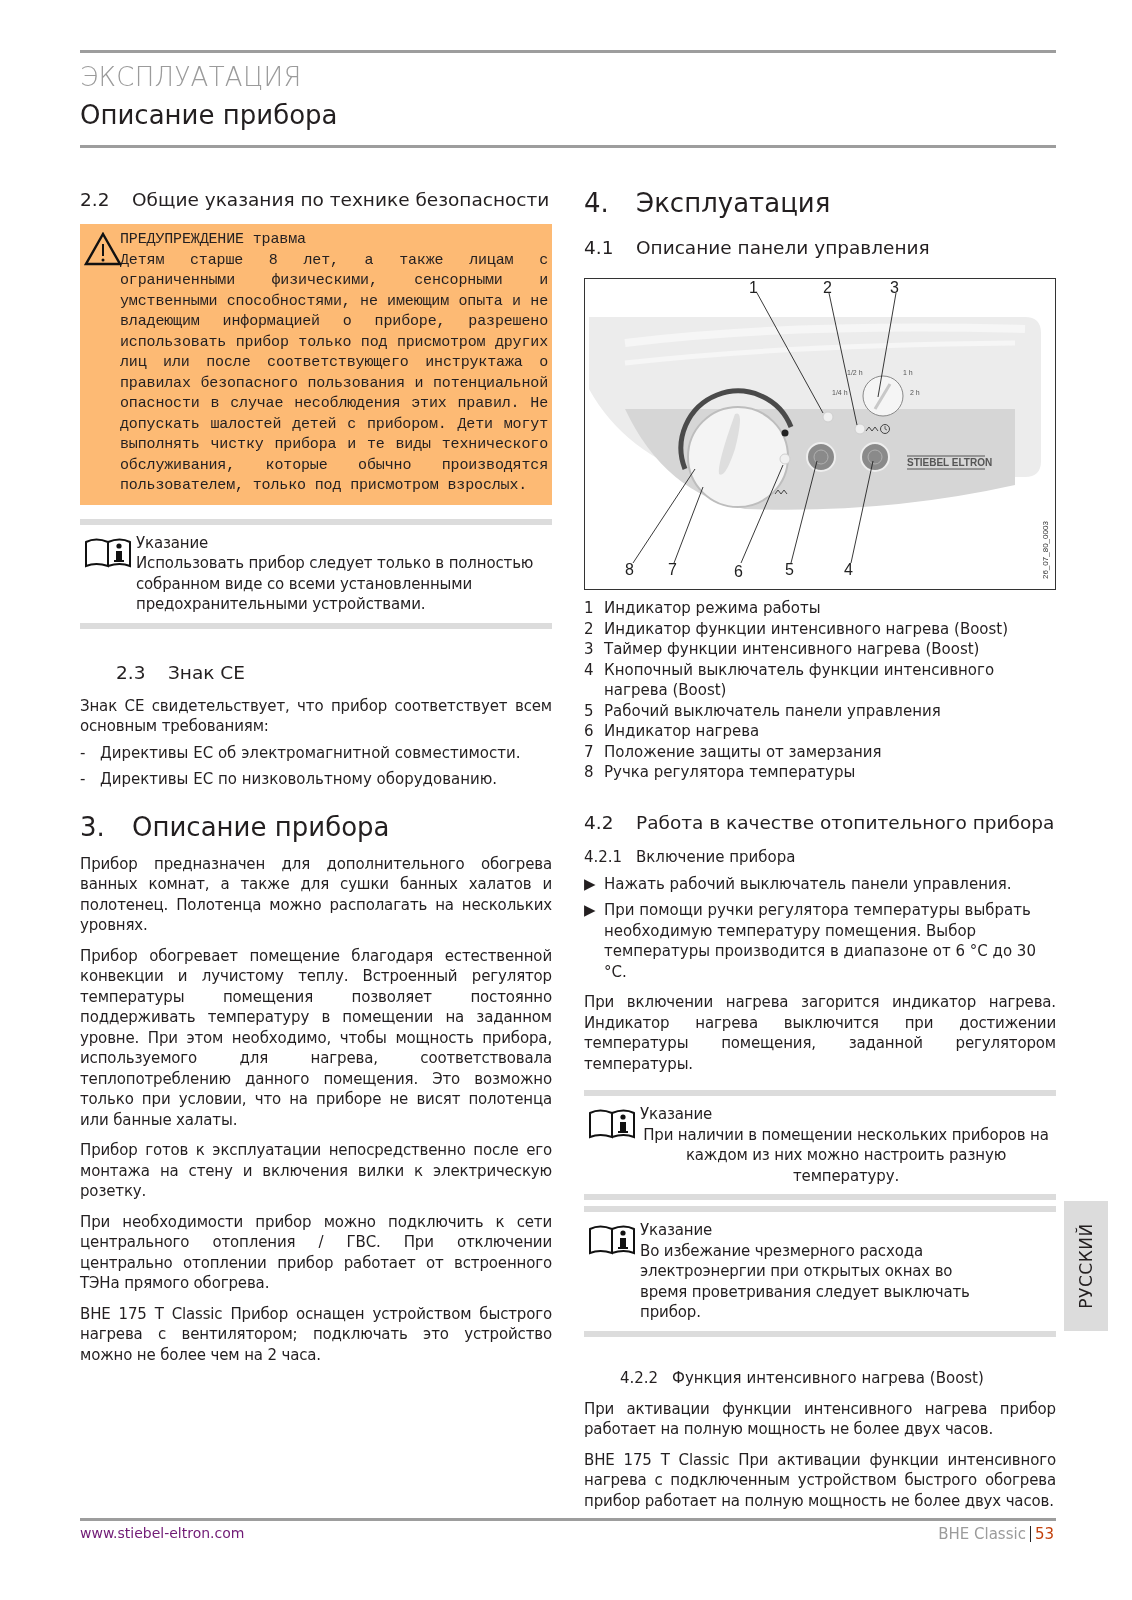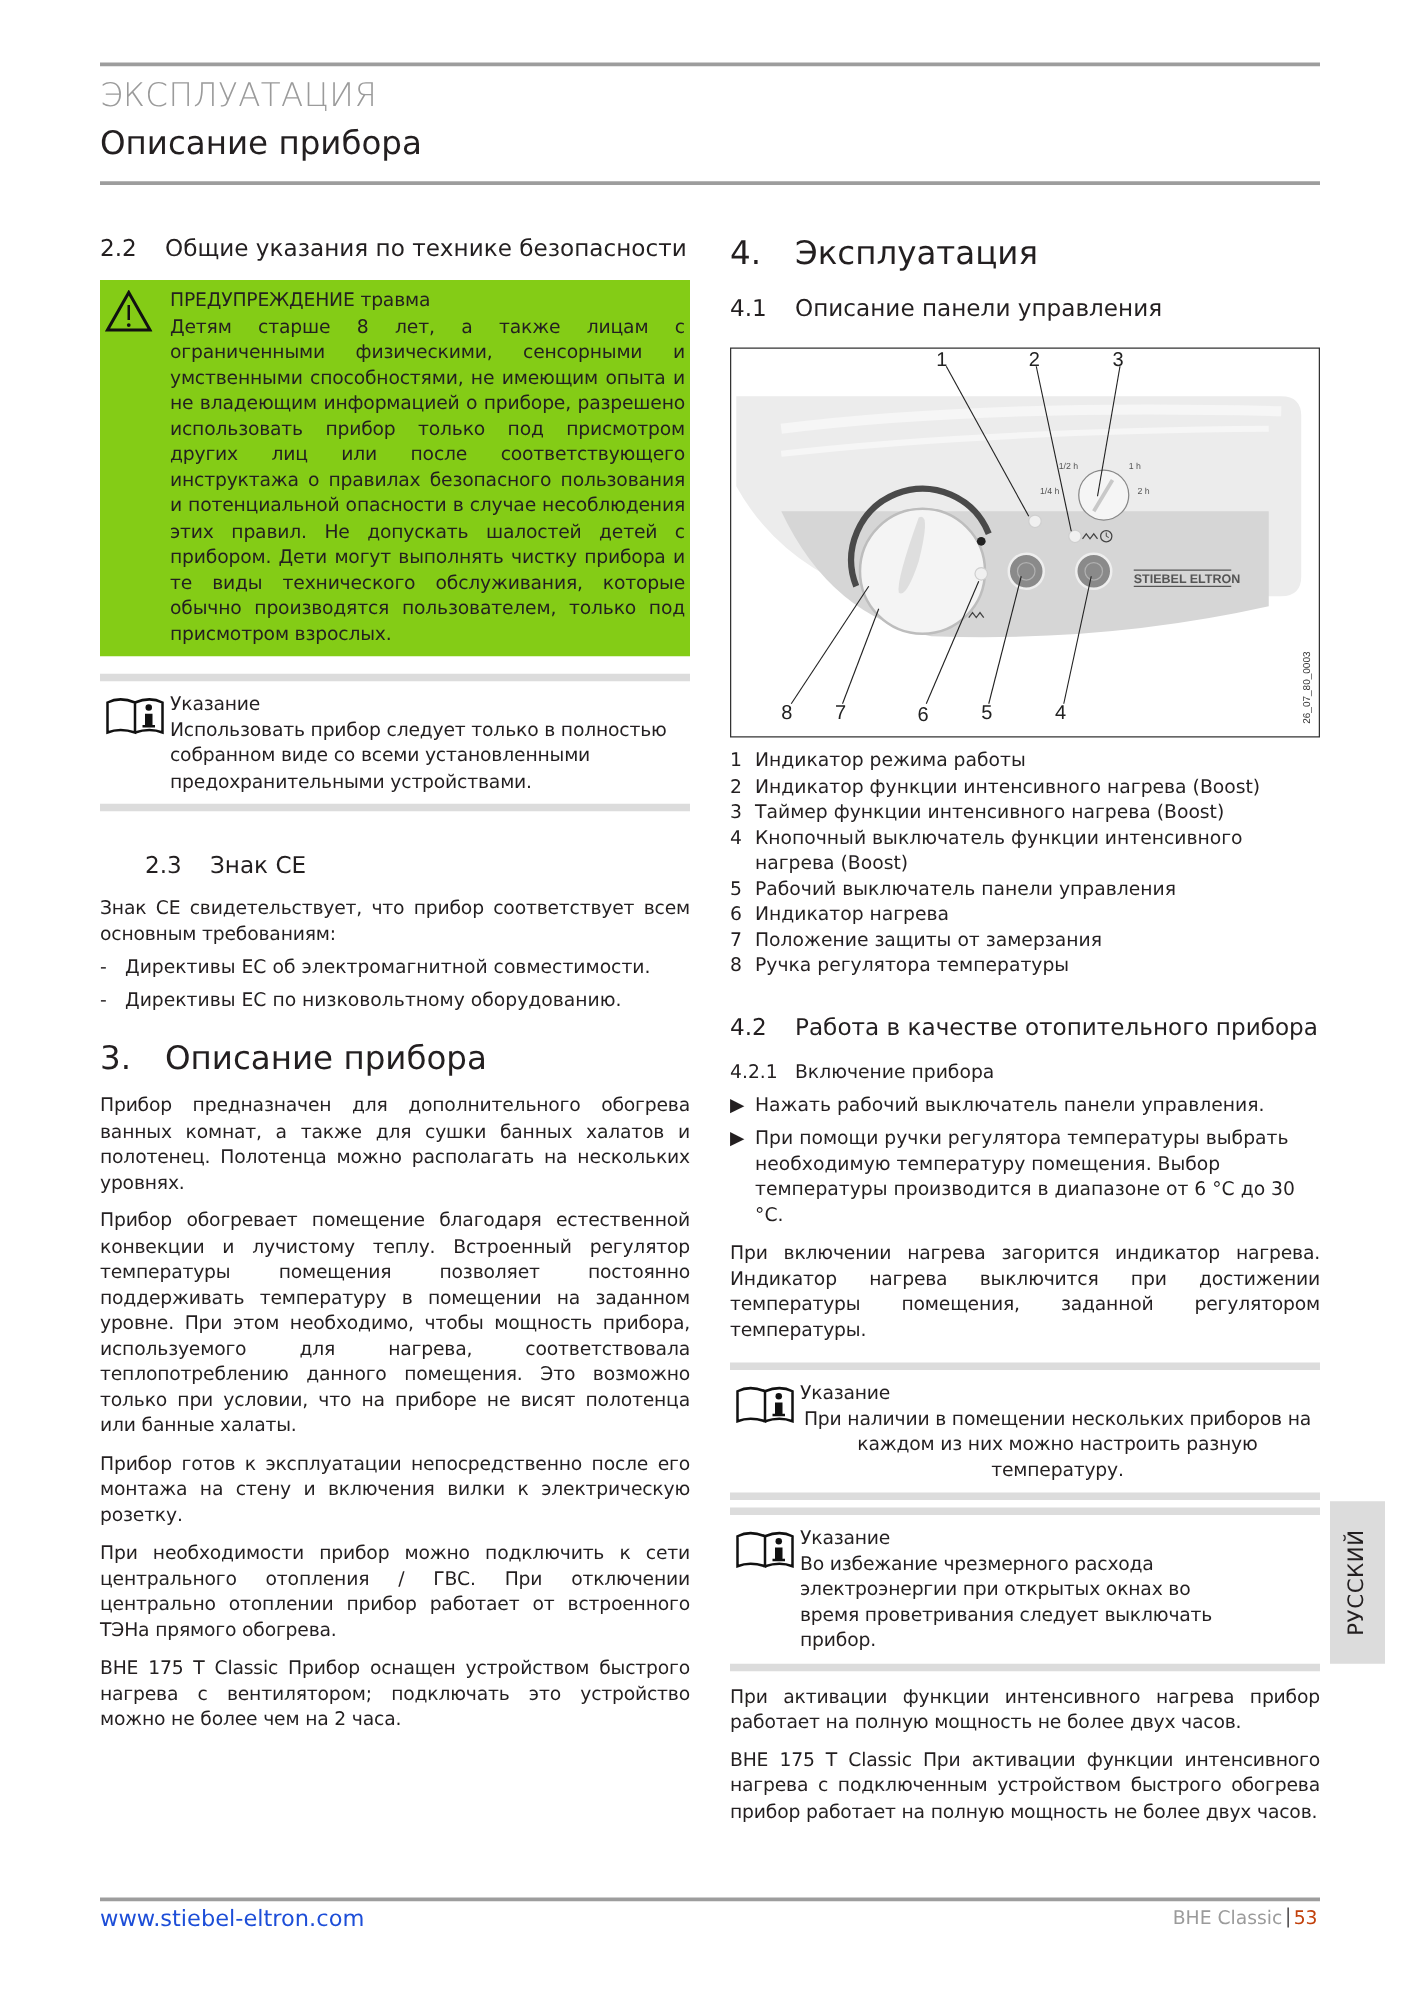--- a/index.html
+++ b/index.html
@@ -10,32 +10,32 @@
   .hdr-title { left: 80px; top: 100px; font-size: 26px; color: #231f20; }
   .col-left { position: absolute; left: 80px; top: 186px; width: 472px; }
   .col-right { position: absolute; left: 584px; top: 186px; width: 472px; }
   .h2 { font-size: 18.5px; line-height: 28px; display: flex; }
   .h2 .num { width: 52px; }
   .h1 { font-size: 26px; line-height: 34px; display: flex; }
   .h1 .num { width: 52px; }
   .h3 { font-size: 15px; line-height: 22px; display: flex; }
   .h3 .num { width: 52px; }
   .p { font-size: 15px; line-height: 20.5px; text-align: justify; letter-spacing: -0.15px; }
-  .warn-box { background: #84cc16; padding: 6px 4px 8px 56px; position: relative; }
+  .warn-box { background: #fdba74; padding: 6px 4px 8px 40px; position: relative; font-family: Liberation Mono, monospace; }
   .warn-icon { position: absolute; left: 4px; top: 8px; width: 38px; height: 34px; }
   .note-box { border-top: 6px solid #dcdcdc; border-bottom: 6px solid #dcdcdc; padding: 8px 4px 8px 56px; position: relative; }
   .note-icon { position: absolute; left: 4px; top: 11px; width: 48px; height: 32px; }
   .bullet { display: flex; font-size: 15px; line-height: 20.5px; }
   .bullet .mk { width: 20px; flex: 0 0 20px; }
   .legend-row { display: flex; font-size: 15px; line-height: 20.5px; }
   .legend-row .n { width: 20px; flex: 0 0 20px; }
   .figure { position: relative; width: 472px; height: 312px; border: 1.5px solid #333; overflow: hidden; }
   .side-tab { position: absolute; left: 1064px; top: 1201px; width: 44px; height: 130px; background: #dcdcdc; display: flex; align-items: center; justify-content: center; }
   .side-tab span { transform: rotate(-90deg); font-size: 17px; white-space: nowrap; letter-spacing: 0.5px; }
-  .footer-l { left: 80px; top: 1525px; font-size: 18px; color: #1d4ed8; }
+  .footer-l { left: 80px; top: 1525px; font-size: 14px; color: #701a75; }
   .footer-r { right: 78px; top: 1525px; font-size: 15px; color: #9b9b9b; display: flex; align-items: center; }
   .footer-r .pg { color: #c2410c; margin-left: 4px; padding-left: 4px; border-left: 1.5px solid #231f20; line-height: 16px; }
   .mt6 { margin-top: 6px; } .mt8 { margin-top: 8px; } .mt10 { margin-top: 10px; } .mt12 { margin-top: 9px; } .mt14 { margin-top: 14px; } .mt16 { margin-top: 16px; } .mt20 { margin-top: 20px; } .mt26 { margin-top: 26px; } .mt30 { margin-top: 30px; margin-left: 36px; }
 </style>
 </head>
 <body>
 
 <div class="rule" style="left:80px; top:50px; width:976px;"></div>
 <div class="abs hdr-sup">ЭКСПЛУАТАЦИЯ</div>
 <div class="abs hdr-title">Описание прибора</div>
@@ -237,20 +237,24 @@
       <path d="M2 6 Q12 1 24 6 L24 30 Q12 26 2 30 Z" fill="none" stroke="#111" stroke-width="2"></path>
       <path d="M24 6 Q36 1 46 6 L46 30 Q36 26 24 30" fill="none" stroke="#111" stroke-width="2"></path>
       <circle cx="35" cy="10" r="2.6" fill="#111"></circle>
       <rect x="32" y="15" width="6" height="10" fill="#111"></rect>
       <rect x="30" y="24" width="10" height="2" fill="#111"></rect>
     </svg>
     <div class="p">Указание</div>
     <div class="p" style="text-align:left; padding-right:48px;">Во избежание чрезмерного расхода электроэнергии при открытых окнах во время проветривания следует выключать прибор.</div>
   </div>
 
+  <div class="h3 mt30">
+    <span class="num">4.2.2</span>
+    <span>Функция интенсивного нагрева (Boost)</span>
+  </div>
   <div class="p mt10">При активации функции интенсивного нагрева прибор работает на полную мощность не более двух часов.</div>
   <div class="p mt10">BHE 175 T Classic При активации функции интенсивного нагрева с подключенным устройством быстрого обогрева прибор работает на полную мощность не более двух часов.</div>
 </div>
 
 <div class="side-tab">
   <span>РУССКИЙ</span>
 </div>
 
 <div class="rule" style="left:80px; top:1518px; width:976px;"></div>
 <div class="abs footer-l">www.stiebel-eltron.com</div>

